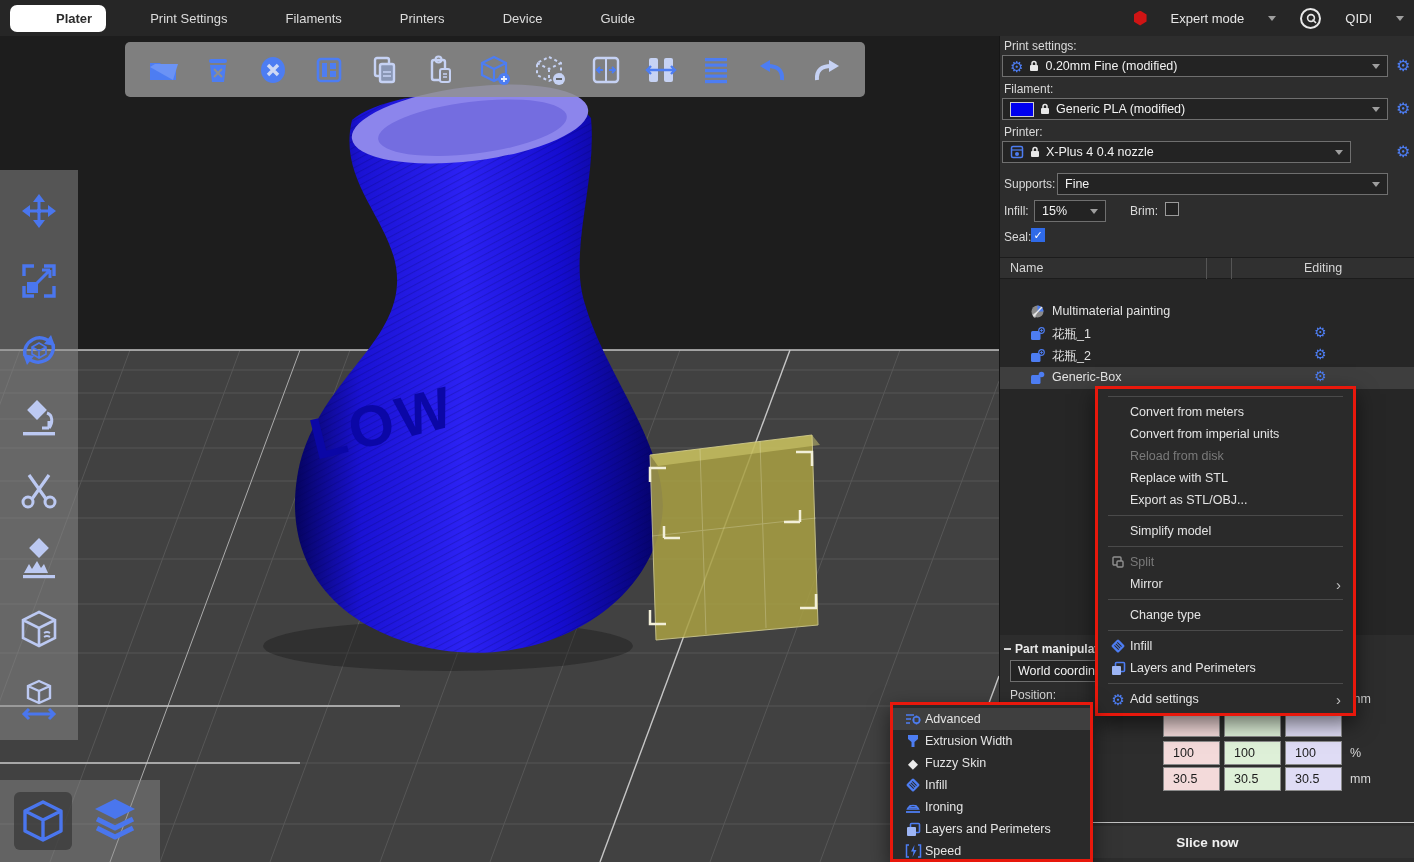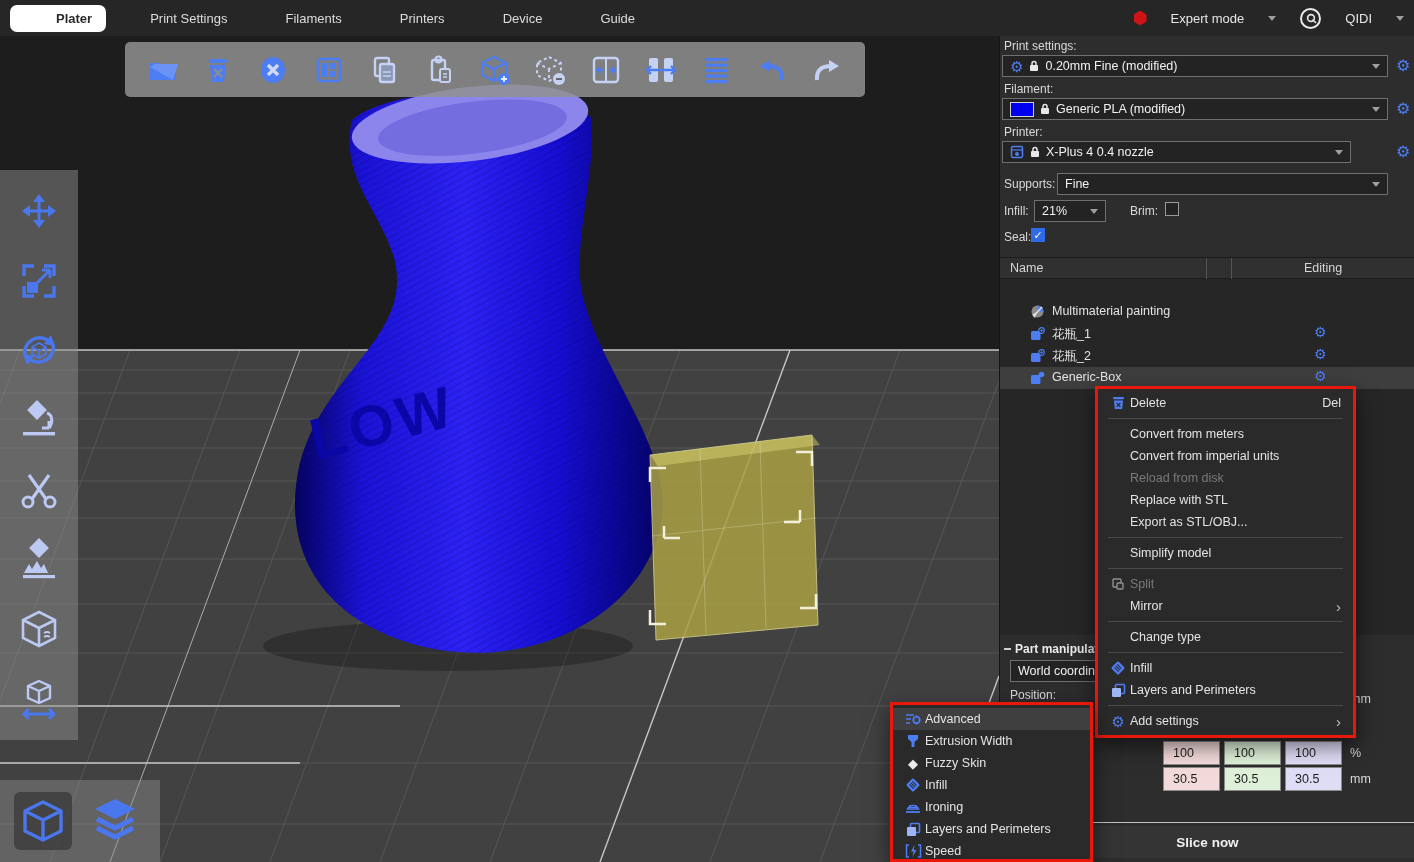--- a/index.html
+++ b/index.html
@@ -402,21 +402,21 @@
     <span class="gearbtn" style="left:396px;top:108px;">⚙</span>
 
     <span class="lbl" style="left:4px;top:141px;">Supports:</span>
     <div class="combo" style="left:57px;top:137px;width:331px;">
       <span>Fine</span>
       <span class="chev"></span>
     </div>
 
     <span class="lbl" style="left:4px;top:168px;">Infill:</span>
     <div class="combo" style="left:34px;top:164px;width:72px;">
-      <span>21%</span>
+      <span>15%</span>
       <span class="chev"></span>
     </div>
     <span class="lbl" style="left:130px;top:168px;">Brim:</span>
     <span class="cbx" style="left:165px;top:166px;"></span>
 
     <span class="lbl" style="left:4px;top:194px;">Seal:</span>
     <span class="cbx on" style="left:31px;top:192px;">✓</span>
 
     <div class="listhdr">
       <span style="position:absolute;left:10px;top:3px;">Name</span>
@@ -482,31 +482,20 @@
     <div class="vbox c1" style="left:163px;top:731px;">30.5</div>
     <div class="vbox c2" style="left:224px;top:731px;">30.5</div>
     <div class="vbox c3" style="left:285px;top:731px;">30.5</div>
     <span class="unit" style="left:350px;top:736px;">mm</span>
 
     <div class="slicesep"></div>
     <div class="slicebar">Slice now</div>
   </div>
 
   <div class="menu" style="left:1095px;top:386px;width:261px;">
-    <div class="mi">
-      <span class="ic">
-          <svg width="13" height="14" viewBox="0 0 13 14">
-            <rect x="1" y="1" width="11" height="2.2" rx="1" fill="#4d7df2"></rect>
-            <path d="M2 4.5 h9 l-.8 8.5 h-7.4z" fill="#4d7df2"></path>
-            <path d="M4.6 7 l3.8 3.8 M8.4 7 l-3.8 3.8" stroke="#2a2a2a" stroke-width="1.2"></path>
-          </svg>
-        </span>
-      <span class="lab">Delete</span>
-      <span class="sc">Del</span>
-    </div>
     <div class="msep"></div>
     <div class="mi">
         <span class="ic"></span>
         <span class="lab">Convert from meters</span>
       </div>
     <div class="mi">
         <span class="ic"></span>
         <span class="lab">Convert from imperial units</span>
       </div>
     <div class="mi dis">

